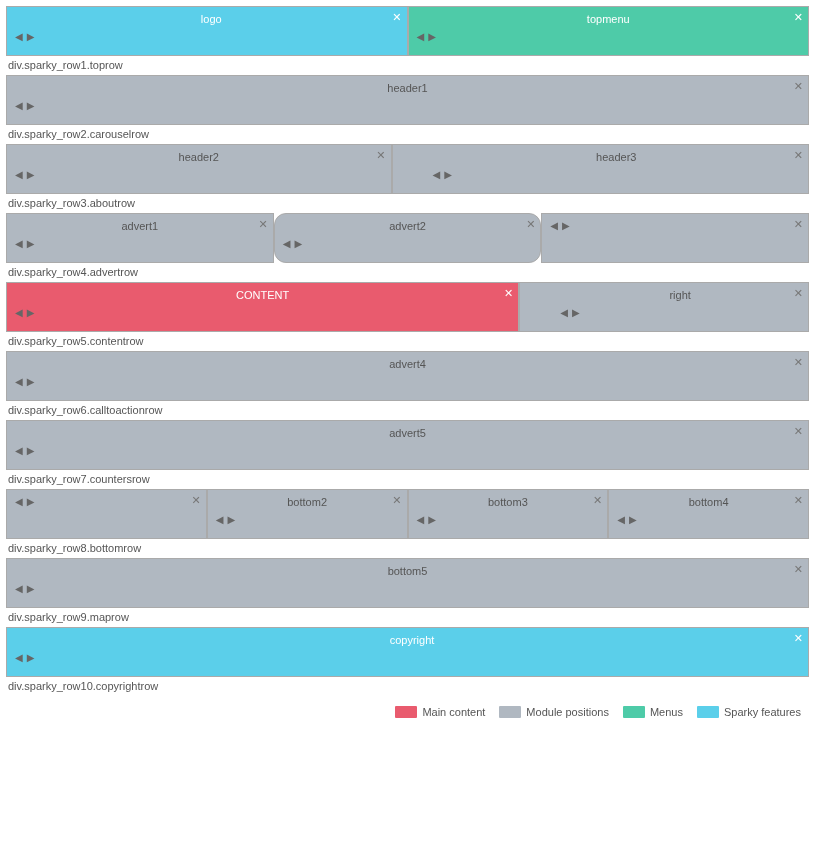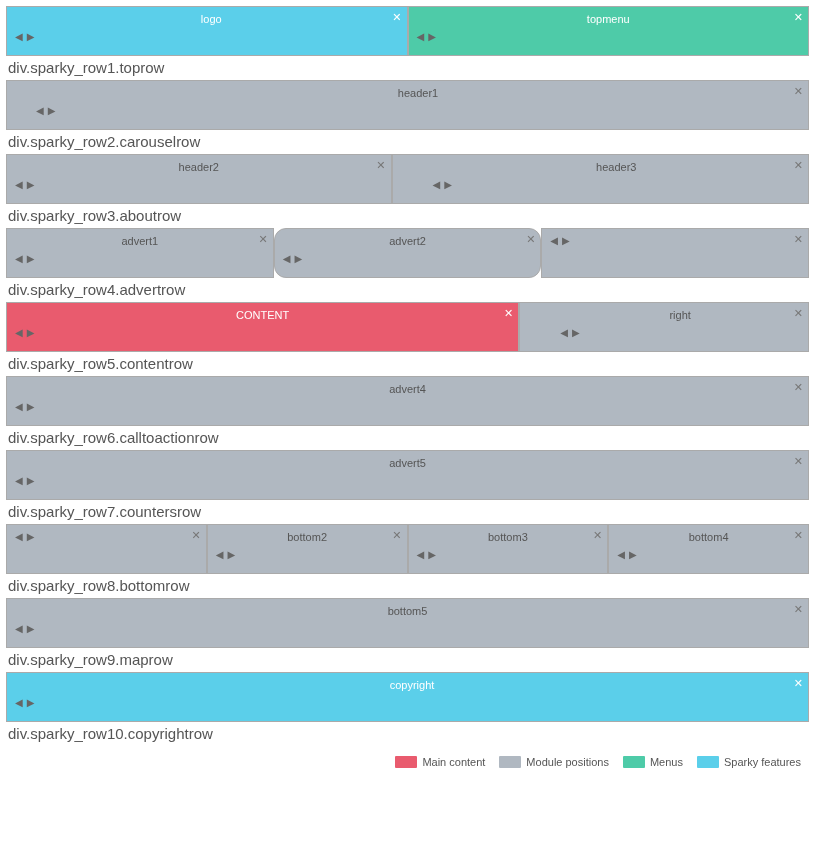--- a/index.html
+++ b/index.html
@@ -14,21 +14,21 @@
     .main-container {
       padding: 6px 6px 20px 6px;
     }
 
     
     .row-block {
       margin-bottom: 0;
     }
 
     .row-label {
-      font-size: 15px;
+      font-size: 11px;
       color: #555;
       padding: 3px 0 4px 2px;
     }
 
     
     .grid-row {
       display: flex;
       width: 100%;
     }
 
@@ -139,21 +139,21 @@
             <div class="cell-arrows">
               <span class="arrow">◀</span>
               <span class="arrow">▶</span>
             </div>
           </div>
         </div>
         <div class="row-label">div.sparky_row1.toprow</div>
       </div>
       <div class="row-block">
         <div class="grid-row">
-          <div class="cell" style="flex: 1 1 0%; padding-left: 21px;">
+          <div class="cell" style="flex: 1 1 0%;">
             <div class="cell-title">header1</div>
             <span class="close-btn">✕</span>
             <div class="cell-arrows">
               <span class="arrow">◀</span>
               <span class="arrow">▶</span>
             </div>
           </div>
         </div>
         <div class="row-label">div.sparky_row2.carouselrow</div>
       </div>

